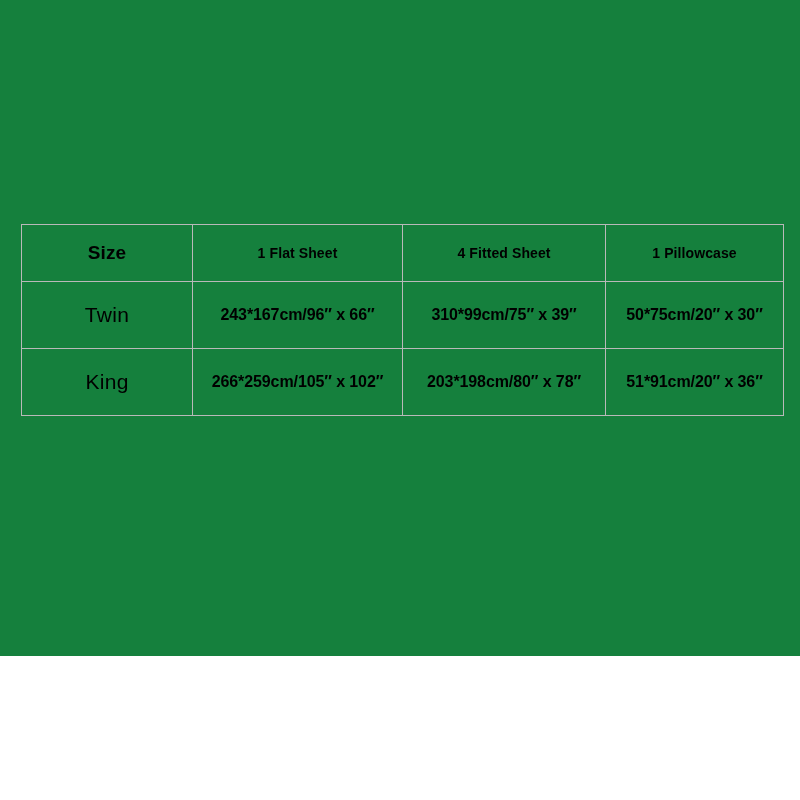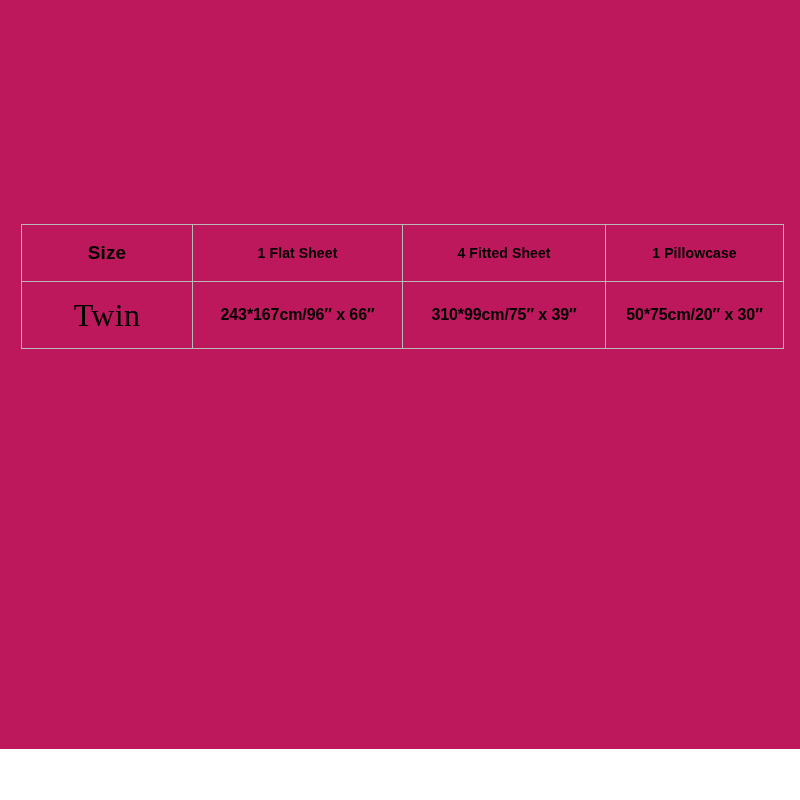--- a/index.html
+++ b/index.html
@@ -6,22 +6,22 @@
     margin: 0;
     padding: 0;
     width: 800px;
     height: 800px;
     background: #ffffff;
     font-family: "Liberation Sans", sans-serif;
   }
   .page {
     position: relative;
     width: 800px;
-    height: 749px;
-    background: #be185d;
+    height: 656px;
+    background: #15803d;
     overflow: hidden;
   }
   .size-table {
     position: absolute;
     left: 21px;
     top: 224px;
     width: 758px;
     border-collapse: collapse;
     table-layout: fixed;
   }
@@ -45,24 +45,23 @@
     letter-spacing: 0.1px;
   }
   .size-table thead td.hdr-size {
     font-size: 19px;
     font-weight: bold;
   }
   .size-table tbody td {
     height: 66px;
   }
   .row-label {
-    font-size: 32px;
+    font-size: 21px;
     font-weight: 400;
     letter-spacing: 0.3px;
-    font-family: Liberation Serif, serif;
   }
   .cell-val {
     font-size: 16px;
     font-weight: bold;
     letter-spacing: -0.1px;
     white-space: nowrap;
   }
 </style>
 </head>
 <body>
@@ -77,15 +76,21 @@
         <td class="col-pillow">1 Pillowcase</td>
       </tr>
     </thead>
     <tbody>
       <tr>
         <td class="row-label">Twin</td>
         <td class="cell-val">243*167cm/96″  x 66″</td>
         <td class="cell-val">310*99cm/75″  x 39″</td>
         <td class="cell-val">50*75cm/20″  x 30″</td>
       </tr>
+      <tr>
+        <td class="row-label">King</td>
+        <td class="cell-val">266*259cm/105″  x 102″</td>
+        <td class="cell-val">203*198cm/80″  x 78″</td>
+        <td class="cell-val">51*91cm/20″  x 36″</td>
+      </tr>
     </tbody>
   </table>
 </div>
 
 </body></html>

